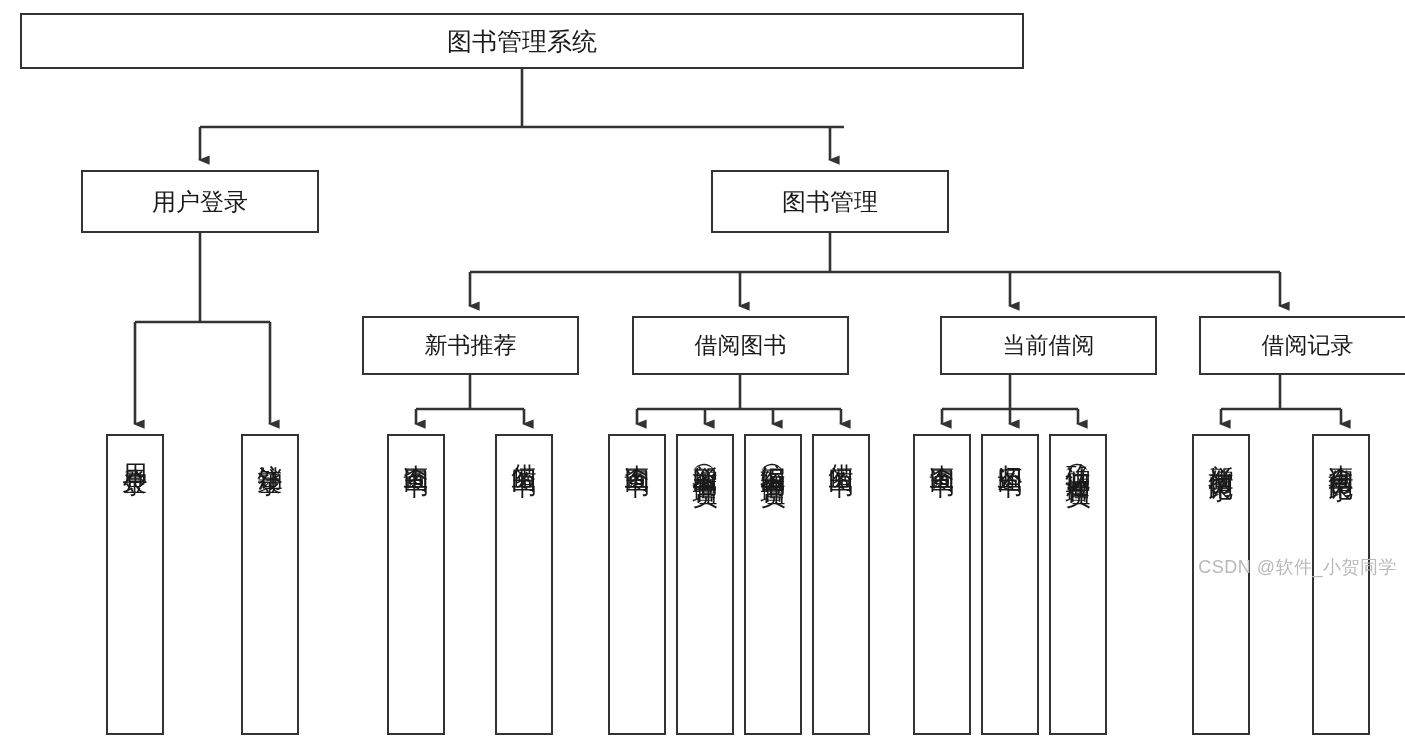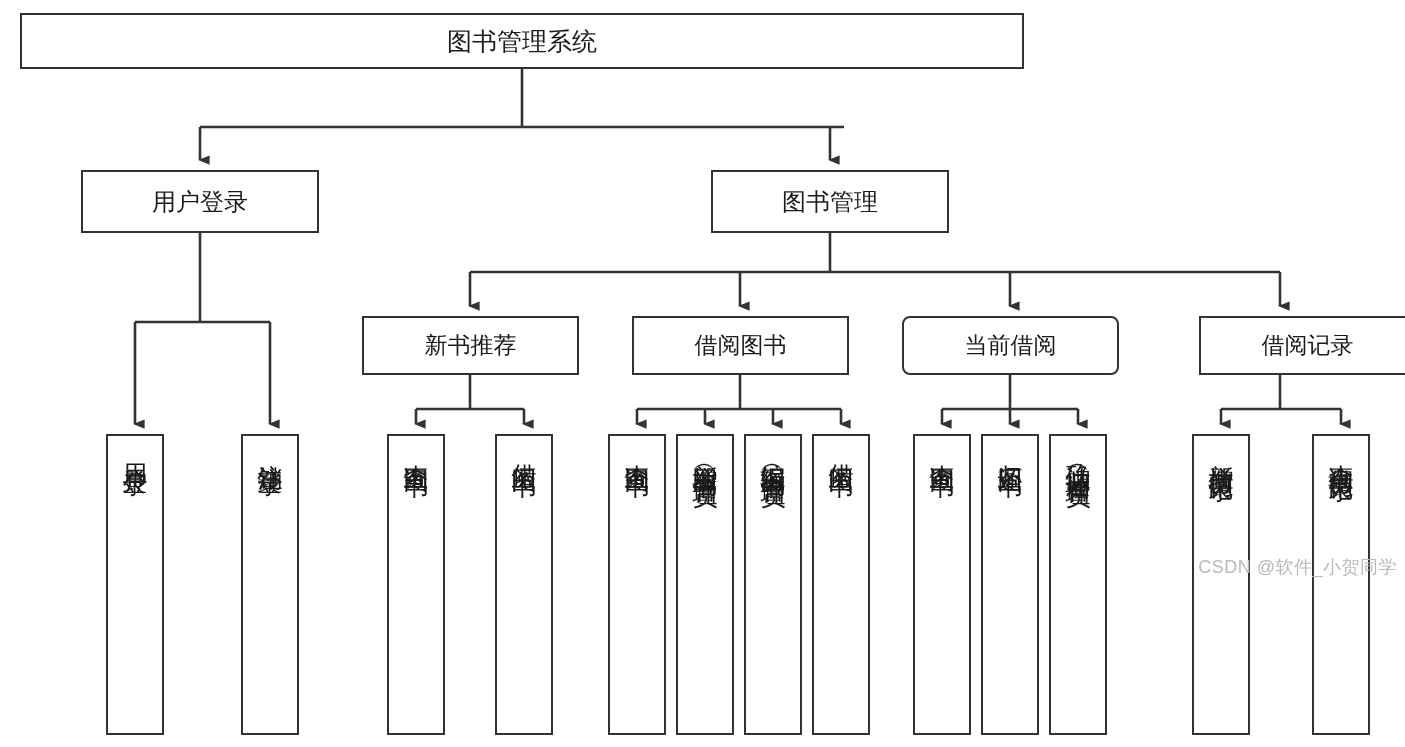--- a/index.html
+++ b/index.html
@@ -40,21 +40,21 @@
   
   .lvl2{width:238px;height:63px;top:170px;}
   .lvl2 .lbl{font-size:24px;}
   #n-login{left:81px;}
   #n-bookmgmt{left:711px;}
   
   .lvl3{width:217px;height:59px;top:316px;}
   .lvl3 .lbl{font-size:23px;}
   #n-newbook{left:362px;}
   #n-borrow{left:632px;}
-  #n-current{left:902px;border-radius:8px;}
+  #n-current{left:940px;}
   #n-record{left:1199px;}
   
   .leaf{
     width:58px;height:301px;top:434px;
     align-items:flex-start;
     justify-content:center;
     padding-top:8px;
   }
   .leaf .lbl{
     writing-mode:vertical-rl;

